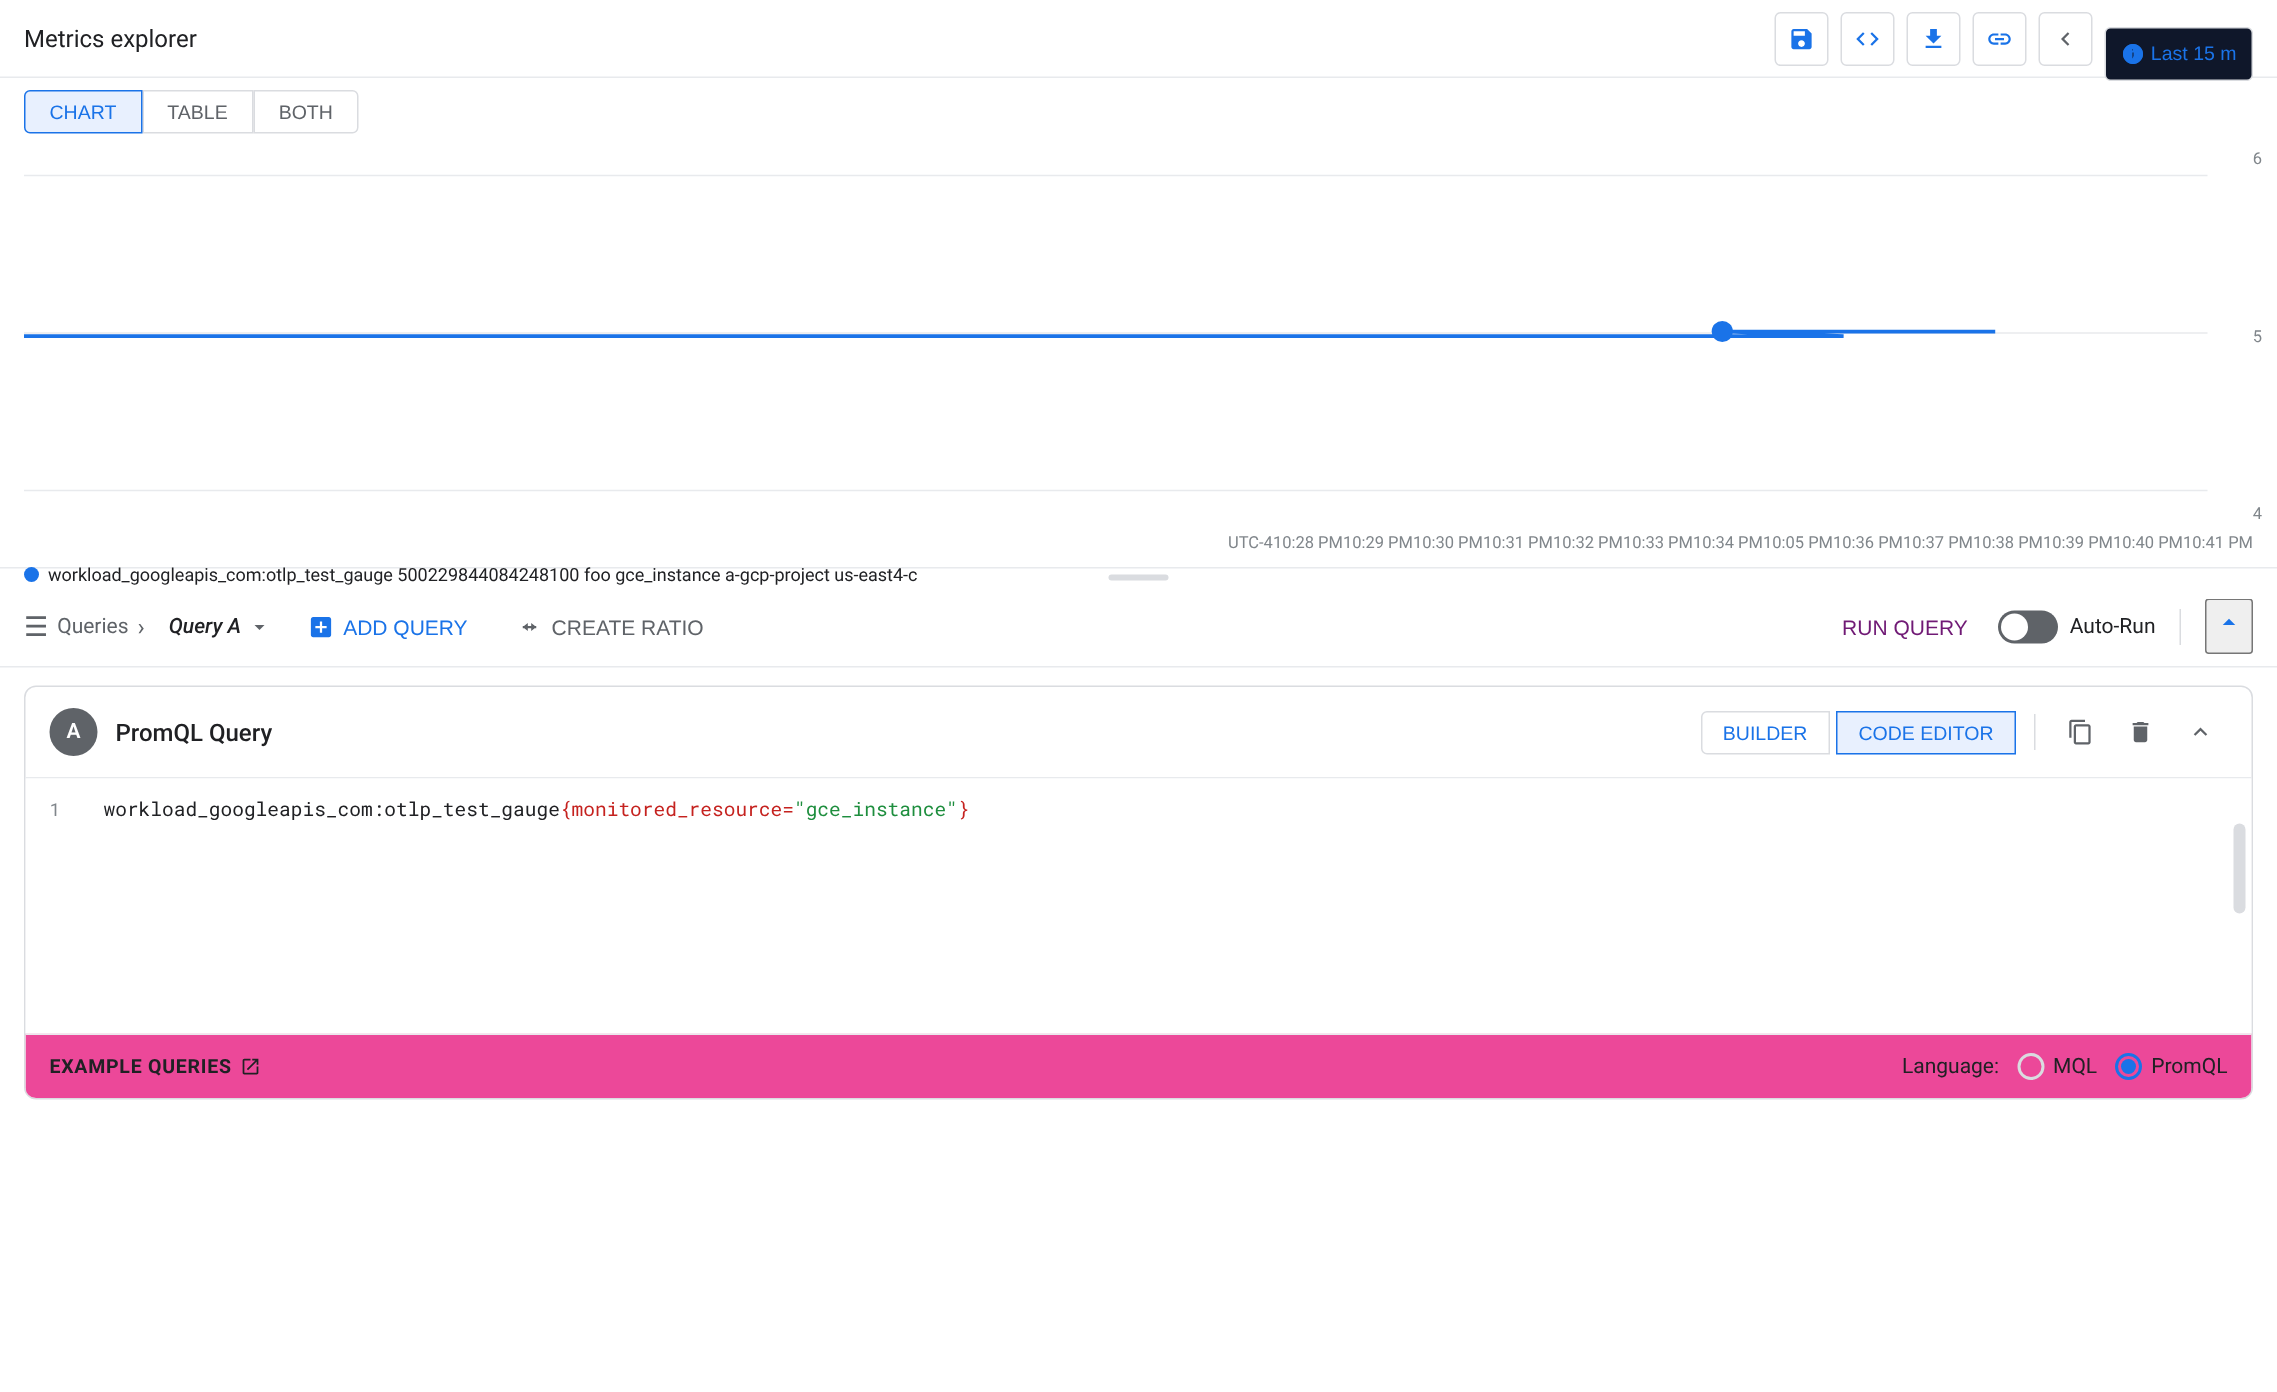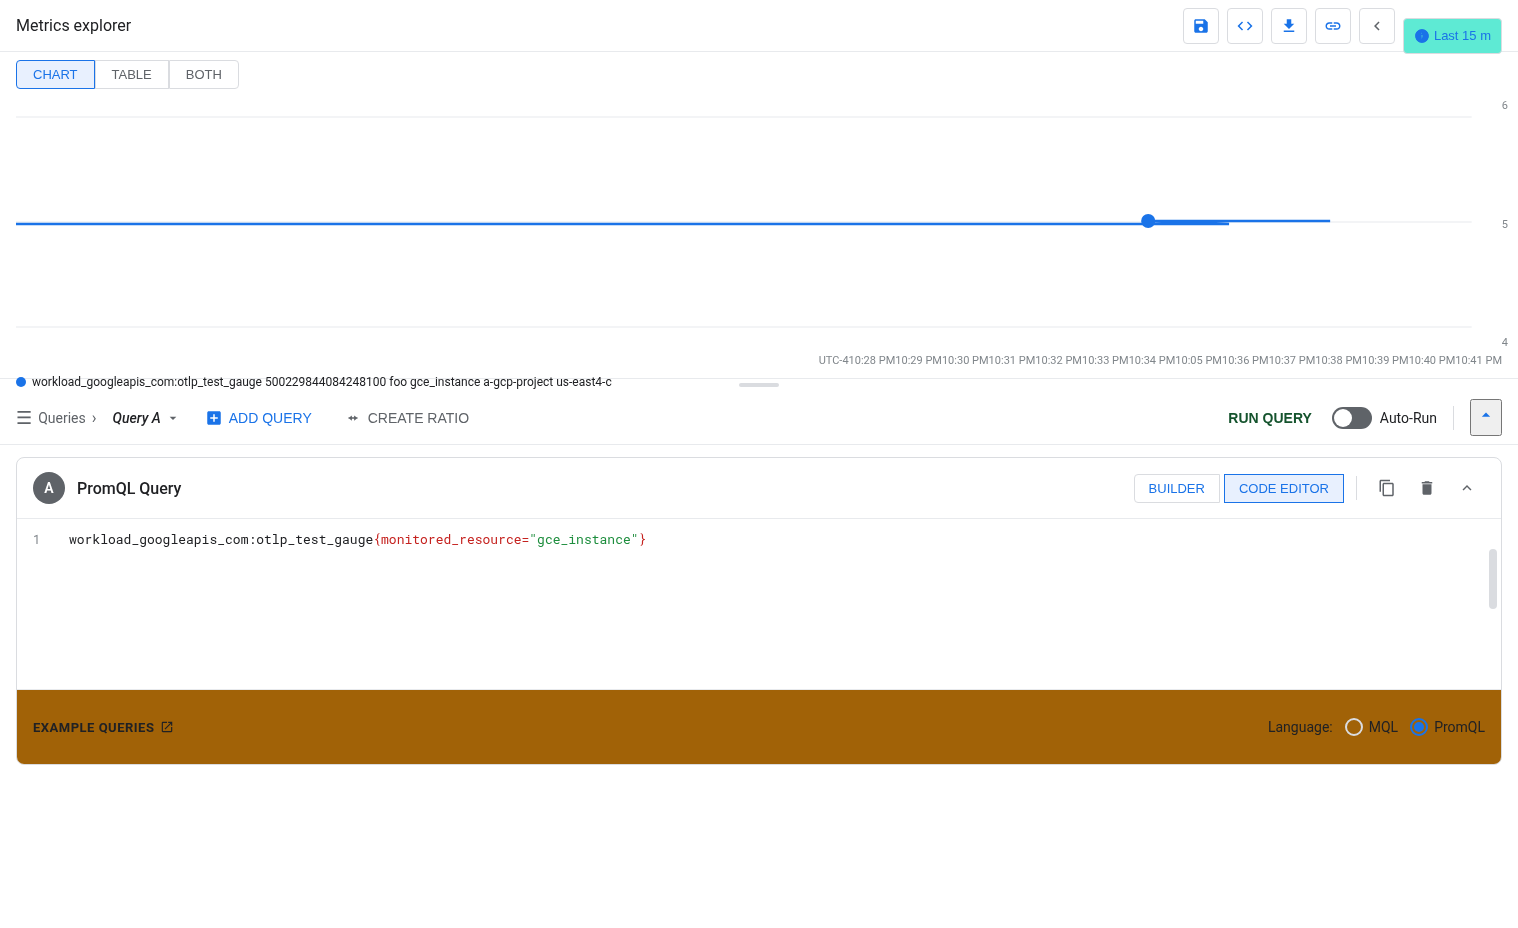--- a/index.html
+++ b/index.html
@@ -41,21 +41,21 @@
       display: flex;
       align-items: center;
       gap: 4px;
       border: 1px solid #dadce0;
       border-radius: 4px;
       padding: 0 10px;
       height: 36px;
       cursor: pointer;
       color: #1a73e8;
       font-size: 14px;
-      background: #5eead4;
+      background: #0f172a;
       margin-top: 20px;
     }
 
     
     .view-tabs {
       display: flex;
       align-items: center;
       padding: 8px 24px 0 16px;
       gap: 0;
     }
@@ -189,22 +189,22 @@
       border: none;
     }
     .query-bar-right {
       display: flex;
       align-items: center;
       gap: 12px;
       margin-left: auto;
     }
     .run-query-btn {
       font-size: 14px;
-      font-weight: 700;
-      color: #14532d;
+      font-weight: 400;
+      color: #701a75;
       cursor: pointer;
       background: none;
       border: none;
       padding: 4px 8px;
     }
     .auto-run-toggle {
       display: flex;
       align-items: center;
       gap: 8px;
       font-size: 14px;
@@ -340,23 +340,23 @@
       height: 60px;
       background: #dadce0;
       border-radius: 4px;
     }
 
     
     .query-panel-footer {
       display: flex;
       align-items: center;
       justify-content: space-between;
-      padding: 28px 16px;
+      padding: 12px 16px;
       border-top: 1px solid #e8eaed;
-      background: #a16207;
+      background: #ec4899;
     }
     .example-queries-link {
       display: flex;
       align-items: center;
       gap: 6px;
       font-size: 13px;
       font-weight: 700;
       color: #202124;
       cursor: pointer;
       text-decoration: none;

